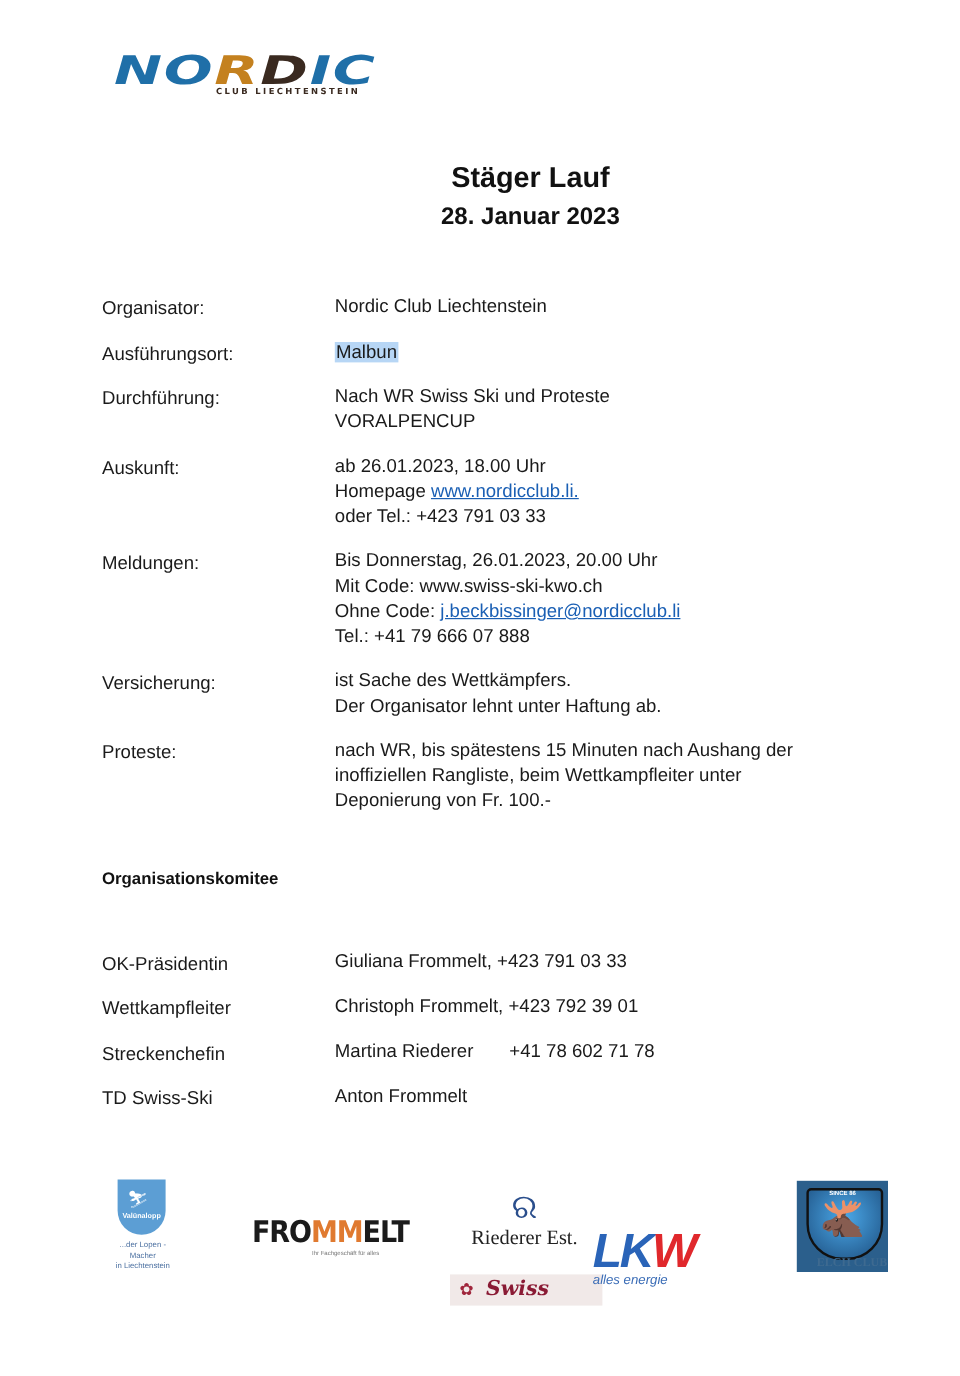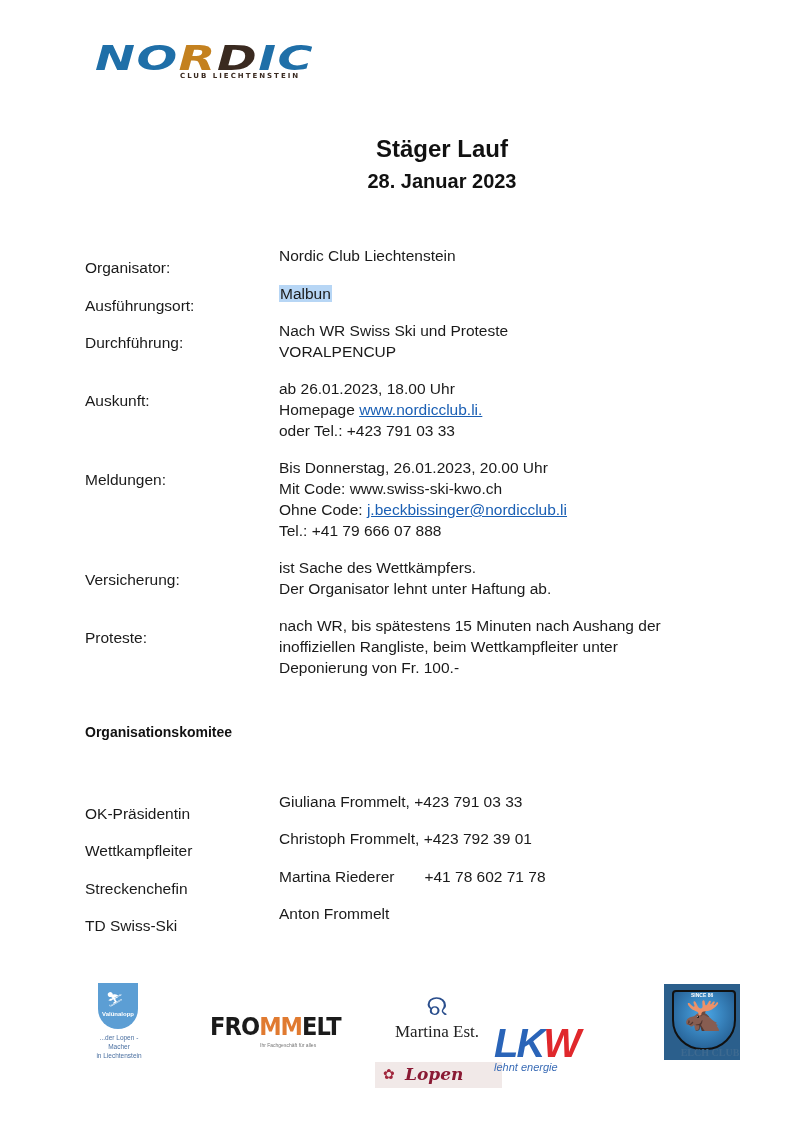--- a/index.html
+++ b/index.html
@@ -15,21 +15,21 @@
   .logo-word .b { color: #1f6fa8; }
   .logo-word .o { color: #c4811f; }
   .logo-word .d { color: #3a2a20; }
   .logo-sub { position: absolute; left: 85px; top: 30px; font-size: 7px; font-weight: bold;
               letter-spacing: 2px; color: #3a2a20; font-family: "DejaVu Sans", sans-serif; }
 
   .title { left: 0; width: 884px; top: 135px; text-align: center; font-size: 24px; font-weight: bold; color: #111; }
   .subtitle { left: 0; width: 884px; top: 170px; text-align: center; font-size: 20px; font-weight: bold; color: #111; }
 
   .row { position: absolute; left: 85px; font-size: 15.5px; line-height: 21px; color: #1a1a1a; }
-  .row .label { position: absolute; left: 0; top: 12px; white-space: nowrap; text-align: center; }
+  .row .label { position: absolute; left: 0; top: 2px; white-space: nowrap; text-align: center; }
   .row .val { position: absolute; left: 194px; top: 0; white-space: nowrap; }
   .row .val div { white-space: nowrap; }
   .hl { background: #b7d6f5; padding: 0 1px; }
   a.link { color: #1a5fb4; text-decoration: underline; }
 
   .section { left: 85px; top: 724px; font-size: 14px; font-weight: bold; color: #111; }
 
   .gap { display: inline-block; width: 30px; }
 
   
@@ -165,31 +165,31 @@
     </div>
 </div>
 
 <div class="sp frommelt">
   <div class="word"><span>FRO</span><span class="m">MM</span><span>ELT</span></div>
   <div class="tag">Ihr Fachgeschäft für alles</div>
 </div>
 
 <div class="sp citicon">
   <div class="mark">ର</div>
-  <div class="name">Martina Est.</div>
+  <div class="name">Riederer Est.</div>
 </div>
 
 <div class="sp wanger">
   <span class="rose">✿</span>
-  <span class="name">Lopen</span>
+  <span class="name">Swiss</span>
 </div>
 
 <div class="sp lkw">
   <div class="word"><span class="lk">LK</span><span class="w">W</span></div>
-  <div class="tag">lehnt energie</div>
+  <div class="tag">alles energie</div>
 </div>
 
 <div class="sp elch">
   <div class="shield"></div>
   <div class="top">SINCE 86</div>
   <div class="moose">🫎</div>
   <div class="name">ELCH CLUB</div>
 </div>
 
 </body></html>

